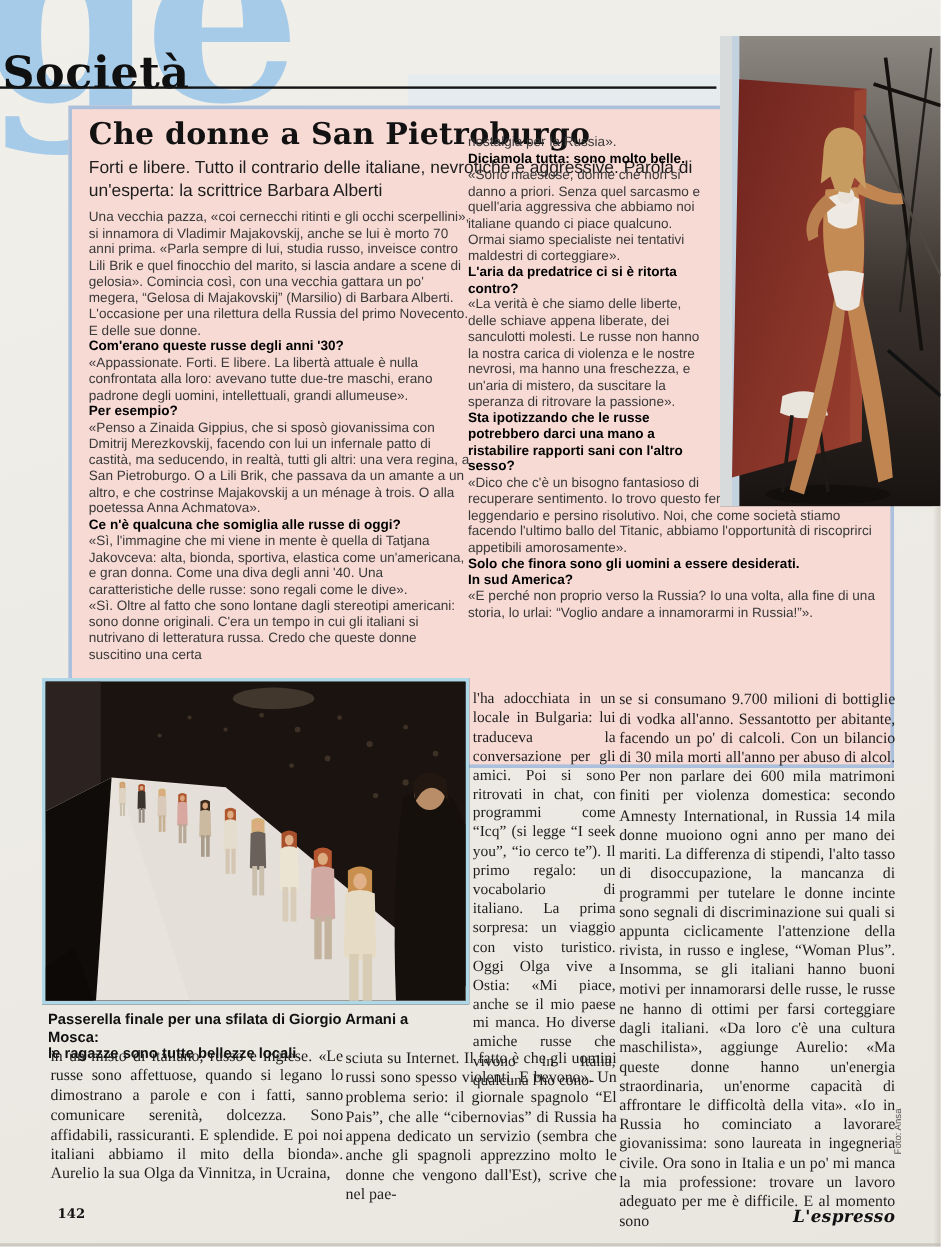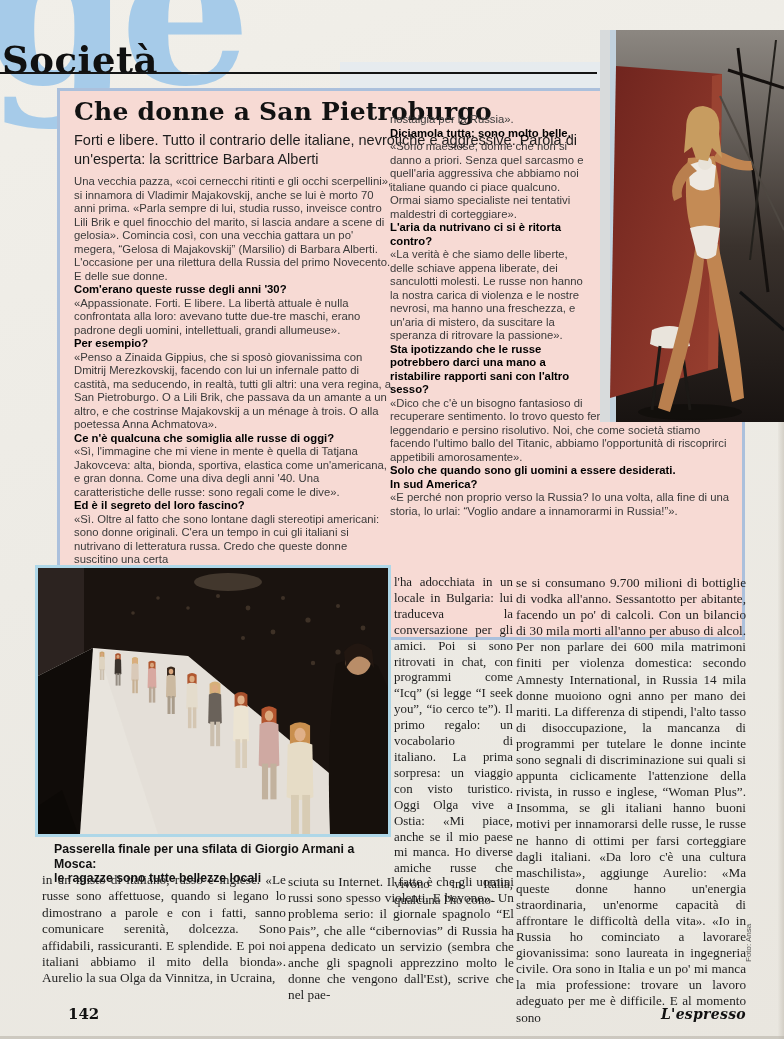--- a/index.html
+++ b/index.html
@@ -51,38 +51,38 @@
   .model-photo svg{display:block;}
 
   
   .runway-photo{
     position:absolute;left:35px;top:565px;width:356px;height:272px;
     border:3px solid #aed7e8;box-sizing:border-box;background:#17110d;
   }
   .runway-photo svg{display:block;}
 
   .photo-caption{
-    position:absolute;left:54px;top:842px;width:345px;
+    position:absolute;left:40px;top:842px;width:345px;
     font-weight:bold;font-size:12.3px;line-height:14.5px;color:#101010;
   }
 
   
   .serifcol{
     position:absolute;font-family:"Liberation Serif",serif;
     color:#1e1e1e;text-align:justify;
   }
   .col-beside{left:394px;top:575px;width:119px;font-size:12.9px;line-height:15.9px;}
   .col-right{left:516px;top:575px;width:230px;font-size:13.2px;line-height:16.1px;}
   .col-bleft{left:42px;top:872px;width:244px;font-size:13.3px;line-height:16.4px;}
   .col-bmid{left:288px;top:874px;width:226px;font-size:13.3px;line-height:16.2px;}
 
   
   .page-number{
     position:absolute;left:48px;top:1005px;
-    font-family:"DejaVu Serif",serif;font-weight:800;font-size:15px;color:#111;margin-left:20px;
+    font-family:"DejaVu Serif",serif;font-weight:800;font-size:11px;color:#111;
   }
   .magazine-logo{
     position:absolute;right:38px;top:1006px;
     font-family:"DejaVu Serif",serif;font-weight:800;font-size:14px;color:#111;letter-spacing:.3px;font-style:italic;
   }
   .photo-credit{
     position:absolute;left:744px;top:962px;
     font-size:8px;color:#555;transform:rotate(-90deg);transform-origin:left top;white-space:nowrap;
   }
   .bottom-edge{position:absolute;left:0;bottom:0;width:784px;height:3px;background:#b9b4aa;opacity:.6;}
@@ -105,34 +105,33 @@
     <div class="article-deck">Forti e libere. Tutto il contrario delle italiane, nevrotiche e aggressive. Parola di un'esperta: la scrittrice Barbara Alberti</div>
 
     <div class="col lc">
       <p class="a">Una vecchia pazza, «coi cernecchi ritinti e gli occhi scerpellini», si innamora di Vladimir Majakovskij, anche se lui è morto 70 anni prima. «Parla sempre di lui, studia russo, inveisce contro Lili Brik e quel finocchio del marito, si lascia andare a scene di gelosia». Comincia così, con una vecchia gattara un po' megera, “Gelosa di Majakovskij” (Marsilio) di Barbara Alberti. L'occasione per una rilettura della Russia del primo Novecento. E delle sue donne.</p>
       <p class="q">Com'erano queste russe degli anni '30?</p>
       <p class="a">«Appassionate. Forti. E libere. La libertà attuale è nulla confrontata alla loro: avevano tutte due-tre maschi, erano padrone degli uomini, intellettuali, grandi allumeuse».</p>
       <p class="q">Per esempio?</p>
       <p class="a">«Penso a Zinaida Gippius, che si sposò giovanissima con Dmitrij Merezkovskij, facendo con lui un infernale patto di castità, ma seducendo, in realtà, tutti gli altri: una vera regina, a San Pietroburgo. O a Lili Brik, che passava da un amante a un altro, e che costrinse Majakovskij a un ménage à trois. O alla poetessa Anna Achmatova».</p>
       <p class="q">Ce n'è qualcuna che somiglia alle russe di oggi?</p>
       <p class="a">«Sì, l'immagine che mi viene in mente è quella di Tatjana Jakovceva: alta, bionda, sportiva, elastica come un'americana, e gran donna. Come una diva degli anni '40. Una caratteristiche delle russe: sono regali come le dive».</p>
-      <p class="q">Ed è il segreto del loro fascino?</p>
       <p class="a">«Sì. Oltre al fatto che sono lontane dagli stereotipi americani: sono donne originali. C'era un tempo in cui gli italiani si nutrivano di letteratura russa. Credo che queste donne suscitino una certa</p>
     </div>
 
     <div class="col rc">
       <div class="photo-spacer"></div>
       <p class="a">nostalgia per la Russia».</p>
       <p class="q">Diciamola tutta: sono molto belle.</p>
       <p class="a">«Sono maestose, donne che non si danno a priori. Senza quel sarcasmo e quell'aria aggressiva che abbiamo noi italiane quando ci piace qualcuno. Ormai siamo specialiste nei tentativi maldestri di corteggiare».</p>
-      <p class="q">L'aria da nutrivano ci si è ritorta contro?</p>
+      <p class="q">L'aria da predatrice ci si è ritorta contro?</p>
       <p class="a">«La verità è che siamo delle liberte, delle schiave appena liberate, dei sanculotti molesti. Le russe non hanno la nostra carica di violenza e le nostre nevrosi, ma hanno una freschezza, e un'aria di mistero, da suscitare la speranza di ritrovare la passione».</p>
       <p class="q">Sta ipotizzando che le russe potrebbero darci una mano a ristabilire rapporti sani con l'altro sesso?</p>
       <p class="a">«Dico che c'è un bisogno fantasioso di recuperare sentimento. Io trovo questo fenomeno miracoloso, leggendario e persino risolutivo. Noi, che come società stiamo facendo l'ultimo ballo del Titanic, abbiamo l'opportunità di riscoprirci appetibili amorosamente».</p>
-      <p class="q">Solo che quando sono gli uomini a essere desiderati.</p>
+      <p class="q">Solo che finora sono gli uomini a essere desiderati.</p>
       <p class="q">In sud America?</p>
       <p class="a">«E perché non proprio verso la Russia? Io una volta, alla fine di una storia, lo urlai: “Voglio andare a innamorarmi in Russia!”».</p>
     </div>
   </div>
 
   <div class="model-photo">
     <svg width="184" height="392" viewBox="0 0 184 392">
       <defs>
         <linearGradient id="bgG" x1="0" y1="0" x2="0" y2="1">
           <stop offset="0" stop-color="#8c8781"></stop>

